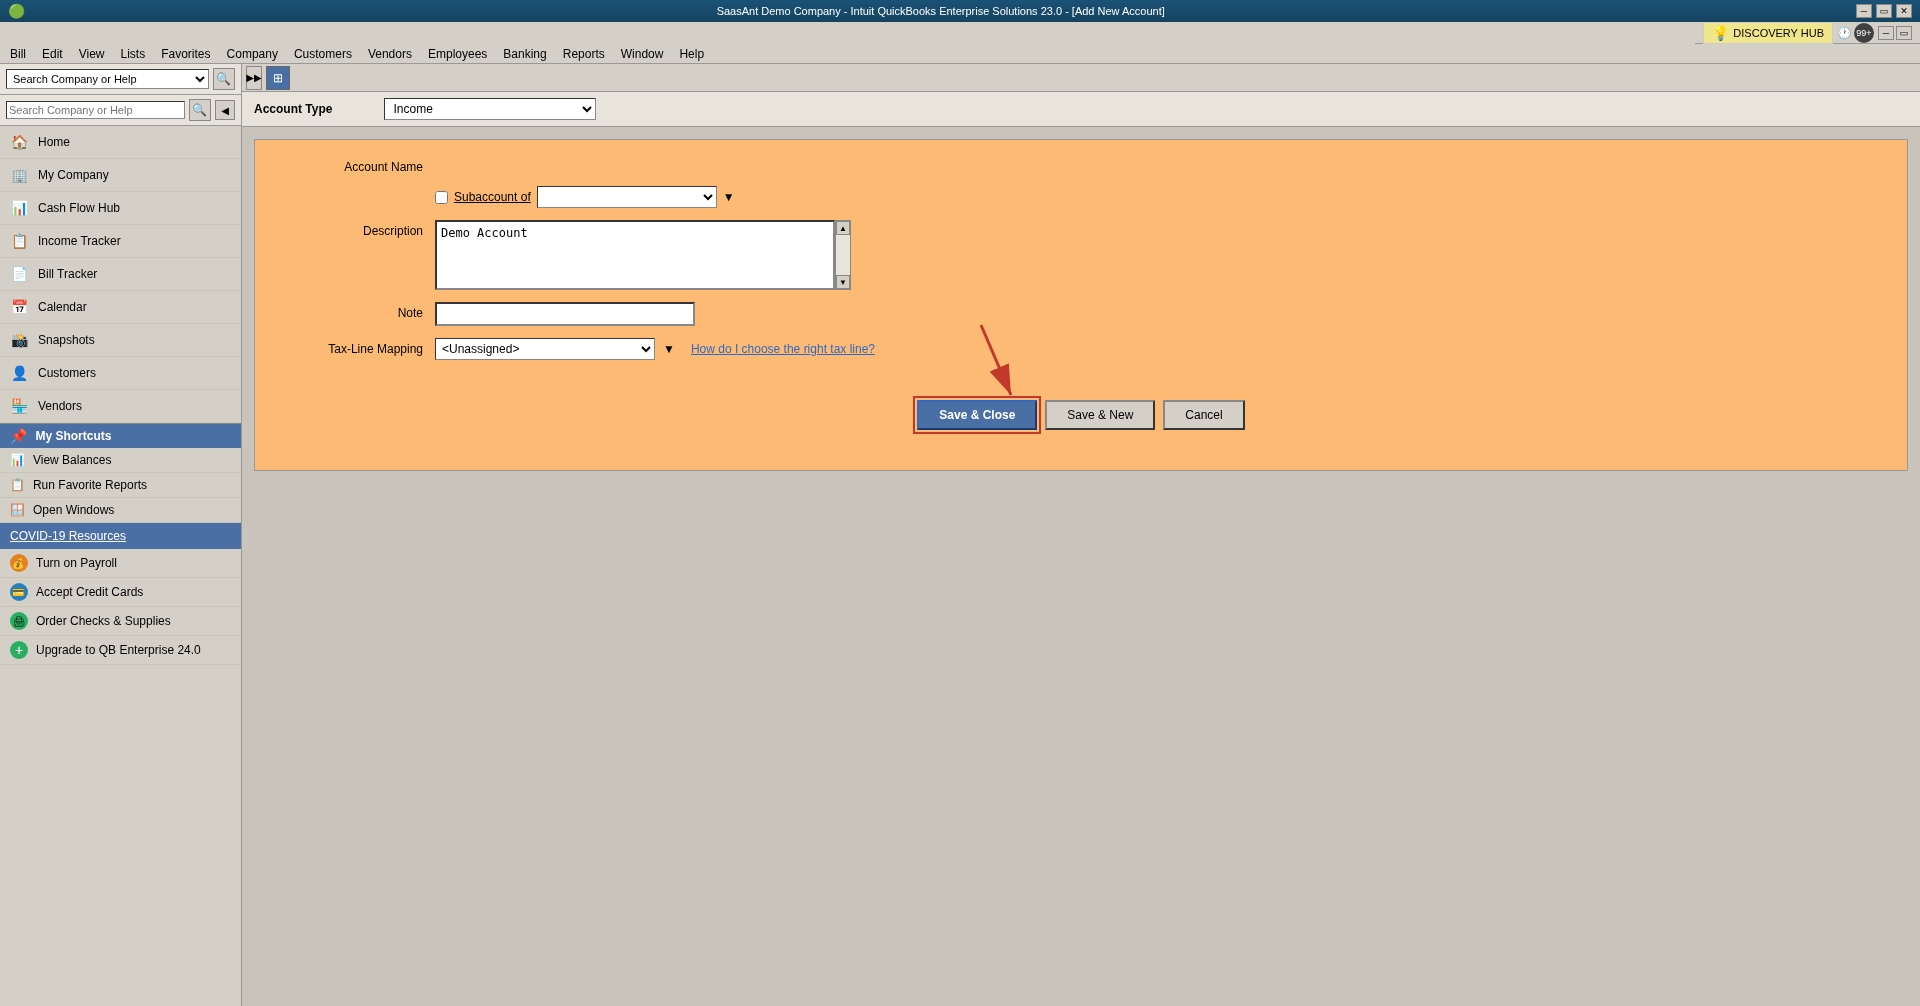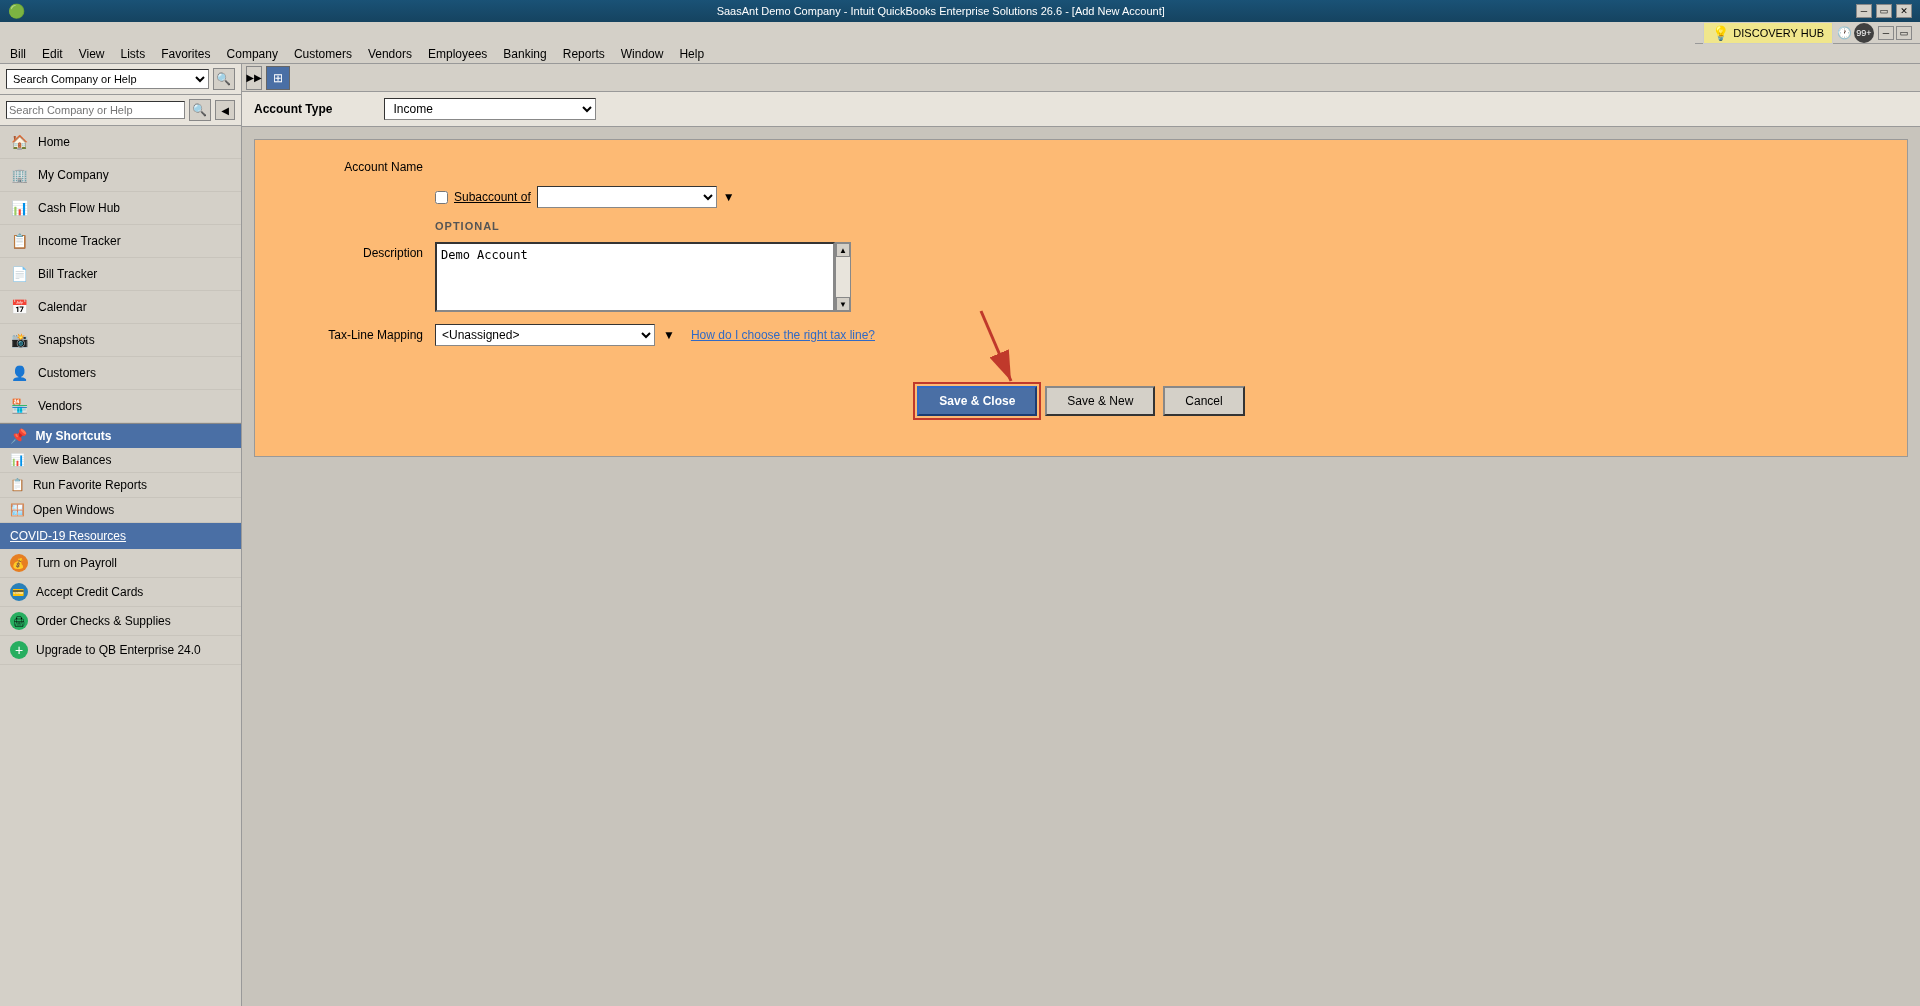--- a/index.html
+++ b/index.html
@@ -446,21 +446,21 @@
       border-top: 1px solid #888;
     }
   </style>
 </head>
 <body>
 
 <div class="title-bar">
   <div style="display:flex;gap:4px;align-items:center;">
     <span style="font-size:14px;">🟢</span>
   </div>
-  <div class="title-bar-title">SaasAnt Demo Company  - Intuit QuickBooks Enterprise Solutions 26.6 - [Add New Account]</div>
+  <div class="title-bar-title">SaasAnt Demo Company  - Intuit QuickBooks Enterprise Solutions 23.0 - [Add New Account]</div>
   <div class="title-bar-controls">
     <div class="title-bar-btn">─</div>
     <div class="title-bar-btn">▭</div>
     <div class="title-bar-btn">✕</div>
   </div>
 </div>
 
 <div style="position:relative; display:flex; align-items:center; background:#d4d0c8; border-bottom:1px solid #999; height:22px;">
   <div class="menu-bar" style="flex:1; border:none; height:22px;">
     
@@ -632,36 +632,37 @@
           <div class="subaccount-row">
             <input type="checkbox" class="subaccount-checkbox" style="">
             <span class="subaccount-label">Subaccount of</span>
             <select class="subaccount-select">
               <option></option>
             </select>
             <span style="font-size:12px;">▼</span>
           </div>
         </div>
 
-        <div style="margin-left:160px; margin-bottom:8px;">
-          <div class="optional-label">OPTIONAL</div>
-        </div>
 
         <div class="form-row">
           <div class="form-label">Description</div>
           <div class="description-area">
             <textarea class="description-textarea" style="">Demo Account</textarea>
             <div class="scrollbar-mock">
               <div class="scrollbar-up">▲</div>
               <div class="scrollbar-track"></div>
               <div class="scrollbar-down">▼</div>
             </div>
           </div>
         </div>
 
+        <div class="form-row">
+          <div class="form-label">Note</div>
+          <input type="text" class="note-input" value="" style="">
+        </div>
 
         <div class="form-row">
           <div class="form-label">Tax-Line Mapping</div>
           <div style="display:flex; align-items:center; gap:8px;">
             <select class="taxline-select">
               <option>&lt;Unassigned&gt;</option>
             </select>
             <span style="font-size:12px;">▼</span>
             <span class="taxline-link">How do I choose the right tax line?</span>
           </div>

